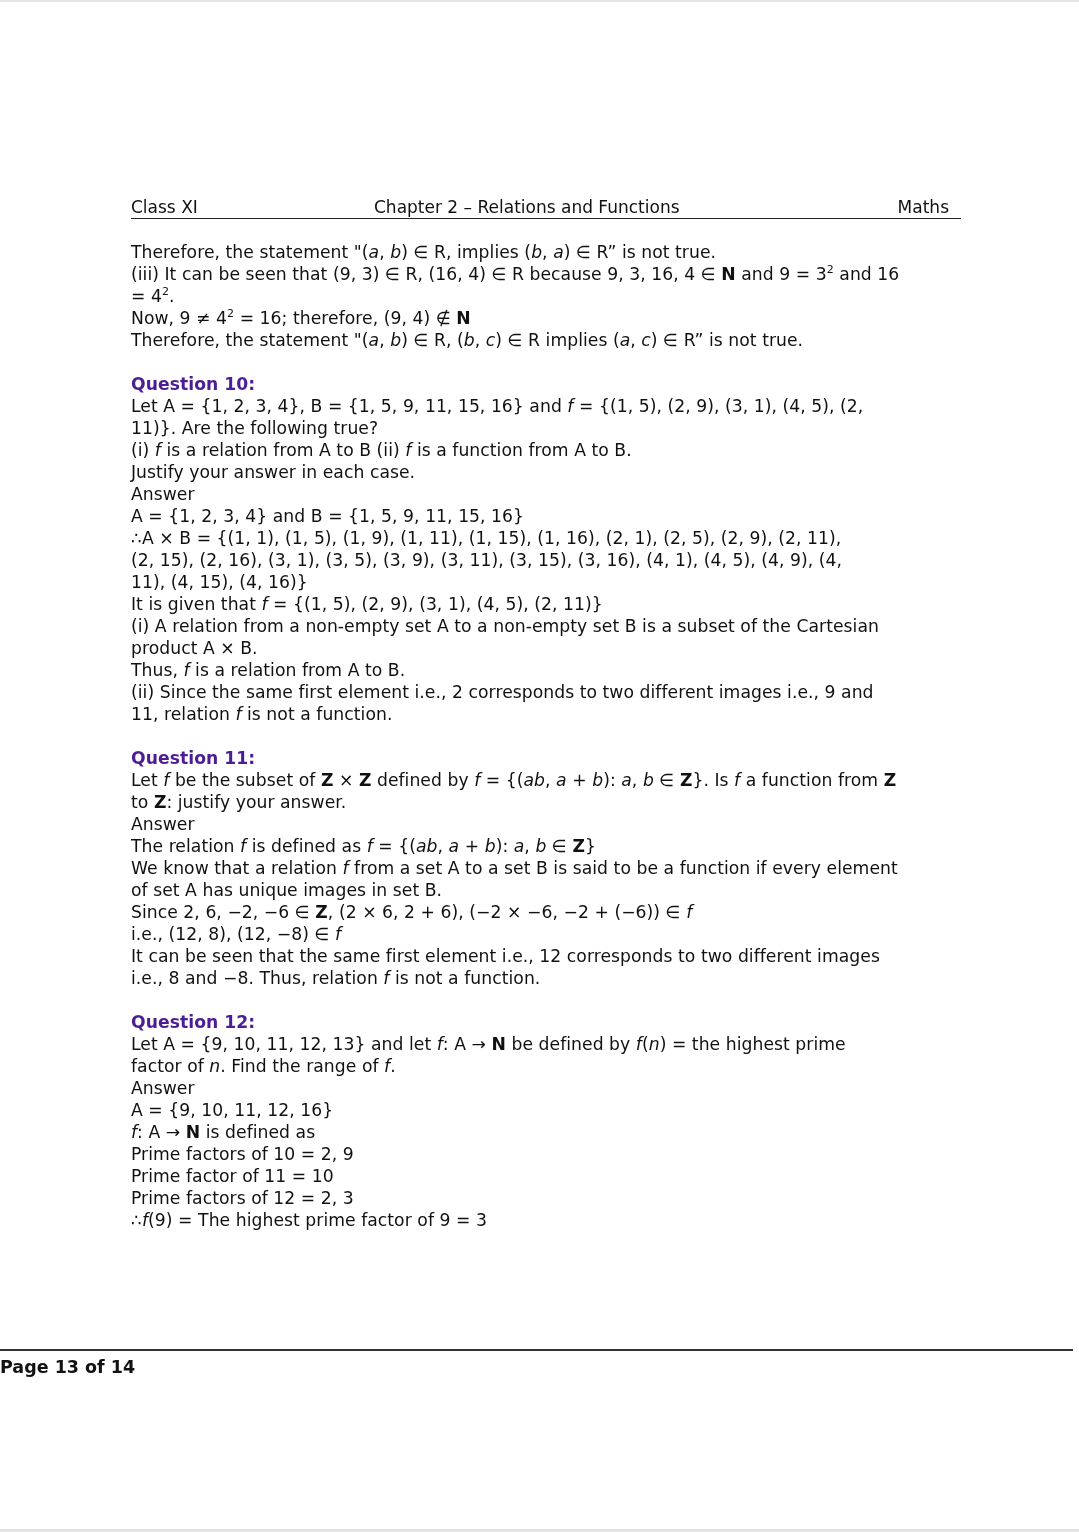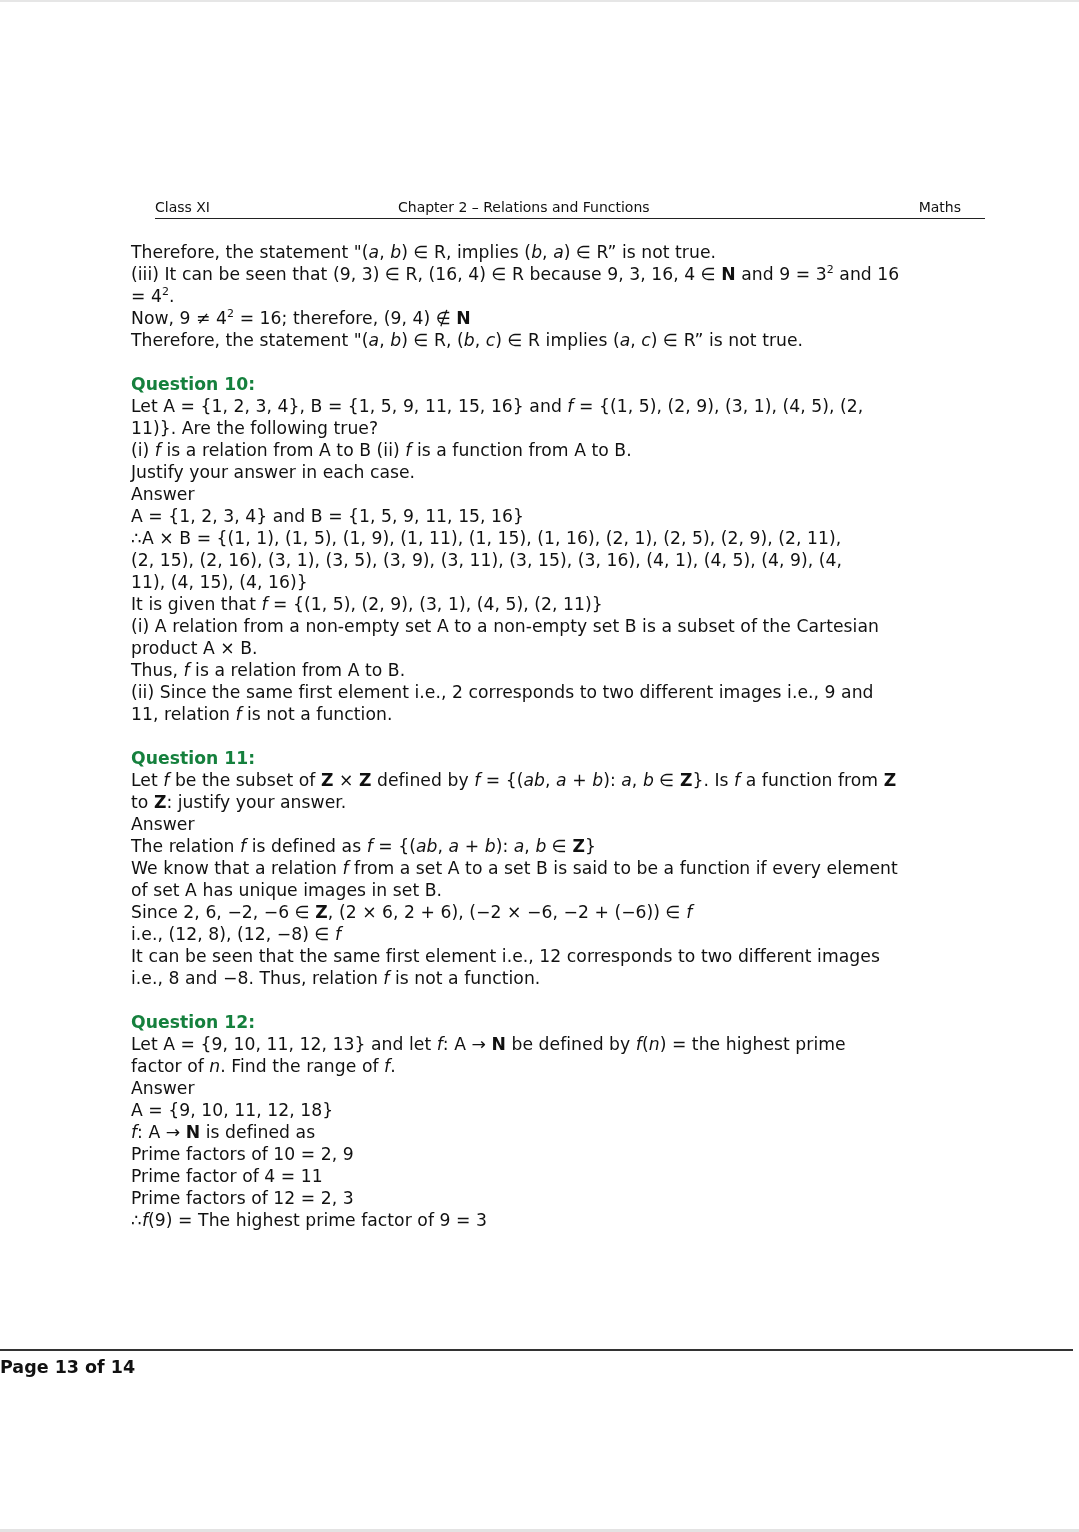--- a/index.html
+++ b/index.html
@@ -4,32 +4,32 @@
 <style>
   html, body { margin: 0; padding: 0; }
   body {
     width: 1079px; height: 1532px; background: #ffffff; position: relative; overflow: hidden;
     font-family: "DejaVu Sans", "Liberation Sans", sans-serif; color: #111;
   }
   .page-top-border { position: absolute; left: 0; top: 0; width: 1079px; height: 2px; background: #e6e6e6; }
   .page-bottom-border { position: absolute; left: 0; top: 1529px; width: 1079px; height: 3px; background: #e3e3e3; }
   .header {
     position: absolute; left: 131px; top: 196px; width: 830px; height: 22px;
-    border-bottom: 1.5px solid #222; font-size: 14px; line-height: 22px; margin-left: 24px;
+    border-bottom: 1.5px solid #222; font-size: 17px; line-height: 22px;
   }
   .header .left { position: absolute; left: 0; top: 0; }
   .header .center { position: absolute; left: 243px; top: 0; }
-  .header .right { position: absolute; right: 24px; top: 0; text-align: right; }
+  .header .right { position: absolute; right: 12px; top: 0; text-align: right; }
   .content {
     position: absolute; left: 131px; top: 241px; width: 830px;
     font-size: 17.2px; line-height: 22px; letter-spacing: 0.05px;
   }
   .line { white-space: nowrap; height: 22px; }
   .gap { height: 22px; }
-  .qhead { color: #15803d; font-weight: bold; }
+  .qhead { color: #4c1d95; font-weight: bold; }
   sup { font-size: 11px; line-height: 0; vertical-align: 7px; }
   .footer-rule { position: absolute; left: 0; top: 1349px; width: 1073px; height: 2px; background: #333; }
   .footer {
     position: absolute; left: 0; top: 1356px; width: 1079px; 
     font-size: 17.5px; font-weight: bold; line-height: 22px;
   }
 </style>
 </head>
 <body>
 
@@ -89,24 +89,24 @@
       </div>
   </div>
   <div class="gap"></div>
 
   <div>
     <div class="line qhead">Question 12:</div>
     <div>
         <div class="line">Let A = {9, 10, 11, 12, 13} and let <i>f</i>: A → <b>N</b> be defined by <i>f</i>(<i>n</i>) = the highest prime</div>
         <div class="line">factor of <i>n</i>. Find the range of <i>f</i>.</div>
         <div class="line">Answer</div>
-        <div class="line">A = {9, 10, 11, 12, 18}</div>
+        <div class="line">A = {9, 10, 11, 12, 16}</div>
         <div class="line"><i>f</i>: A → <b>N</b> is defined as</div>
         <div class="line">Prime factors of 10 = 2, 9</div>
-        <div class="line">Prime factor of 4 = 11</div>
+        <div class="line">Prime factor of 11 = 10</div>
         <div class="line">Prime factors of 12 = 2, 3</div>
         <div class="line">∴<i>f</i>(9) = The highest prime factor of 9 = 3</div>
       </div>
   </div>
 </div>
 
 <div class="footer-rule"></div>
 <div class="footer">Page 13 of 14</div>
 
 <div class="page-bottom-border"></div>

